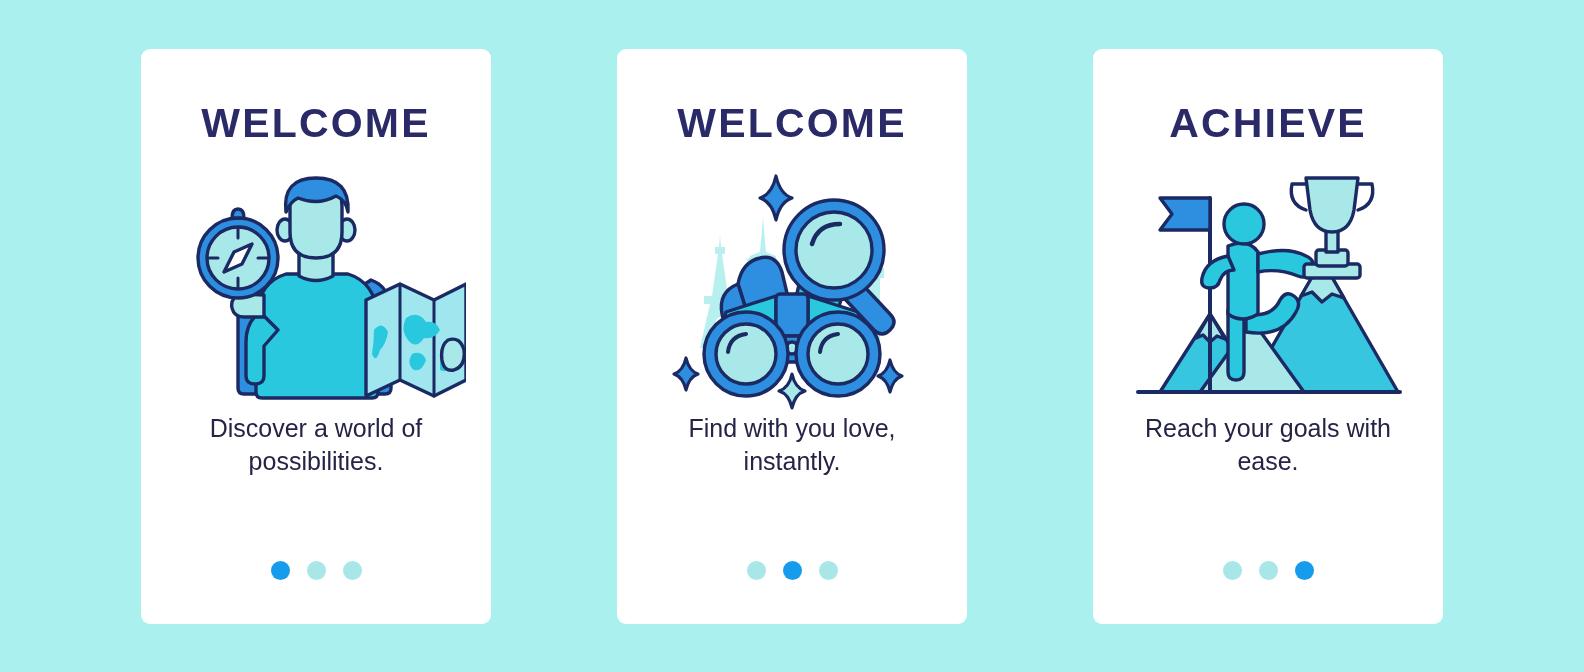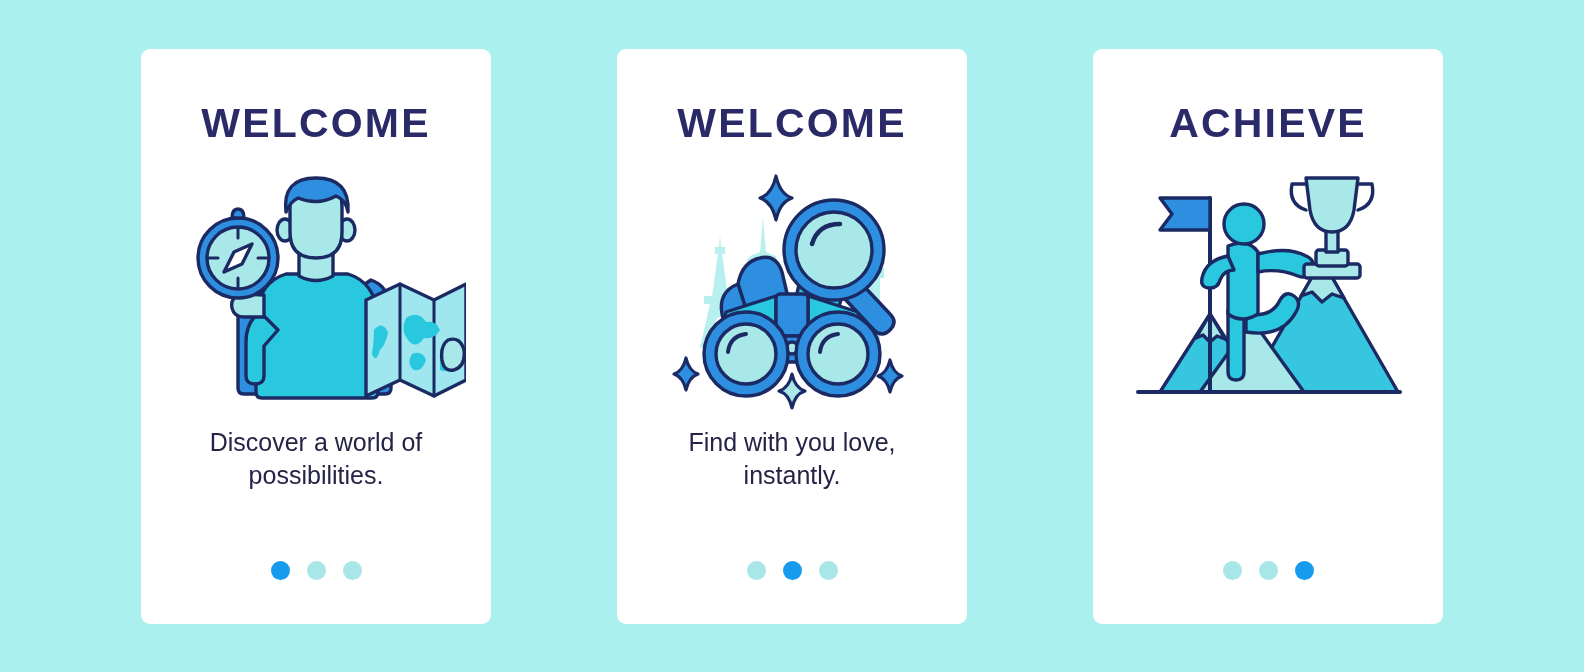--- a/index.html
+++ b/index.html
@@ -52,21 +52,20 @@
     display: flex;
     align-items: center;
     justify-content: center;
   }
   .illustration svg {
     width: 100%;
     height: 100%;
     display: block;
   }
   .card-caption {
-    margin-top: 14px;
     font-size: 25px;
     line-height: 1.34;
     color: #252446;
     text-align: center;
     max-width: 290px;
     font-weight: normal;
   }
   .dots {
     position: absolute;
     bottom: 44px;
@@ -250,20 +249,21 @@
           <path d="M188 16 l52 0 l-4 32 q-4 22 -22 22 q-18 0 -22 -22 z" fill="#a8e8e8"></path>
 
           <path d="M188 22 l-14 0 q-4 20 14 26" fill="none" stroke-width="3.4"></path>
           <path d="M240 22 l14 0 q4 20 -14 26" fill="none" stroke-width="3.4"></path>
 
           <path d="M20 230 l262 0" stroke-width="4" fill="none"></path>
         </g>
       </svg>
     </div>
 
+    <div class="card-caption">Reach your goals with ease.</div>
 
     <div class="dots">
       <span class="dot"></span>
       <span class="dot"></span>
       <span class="dot active"></span>
     </div>
   </div>
 
 </div>
 

